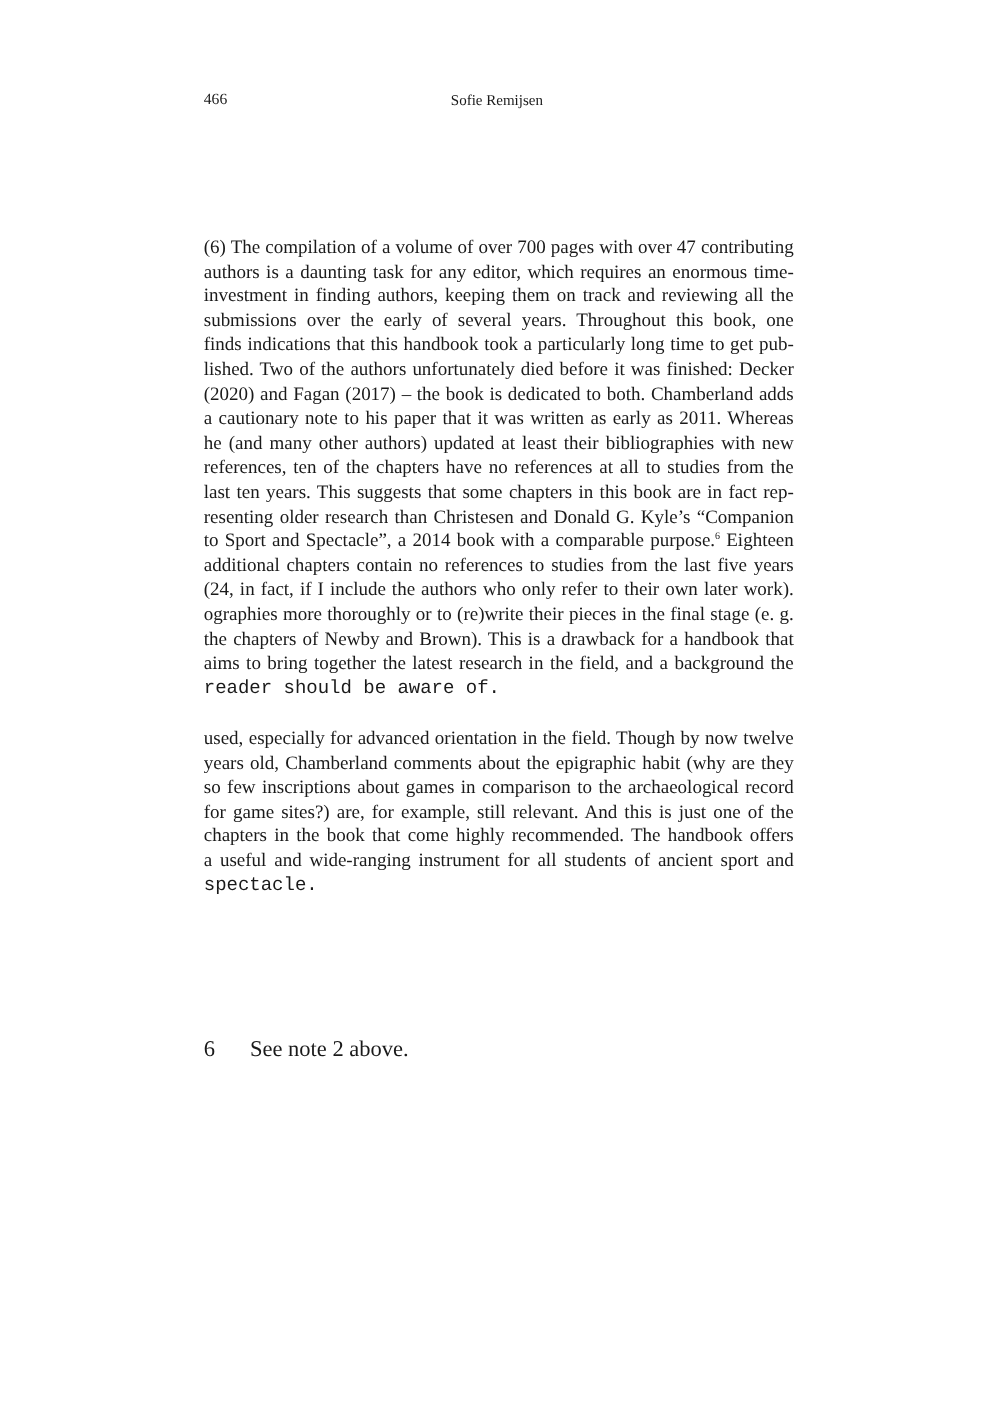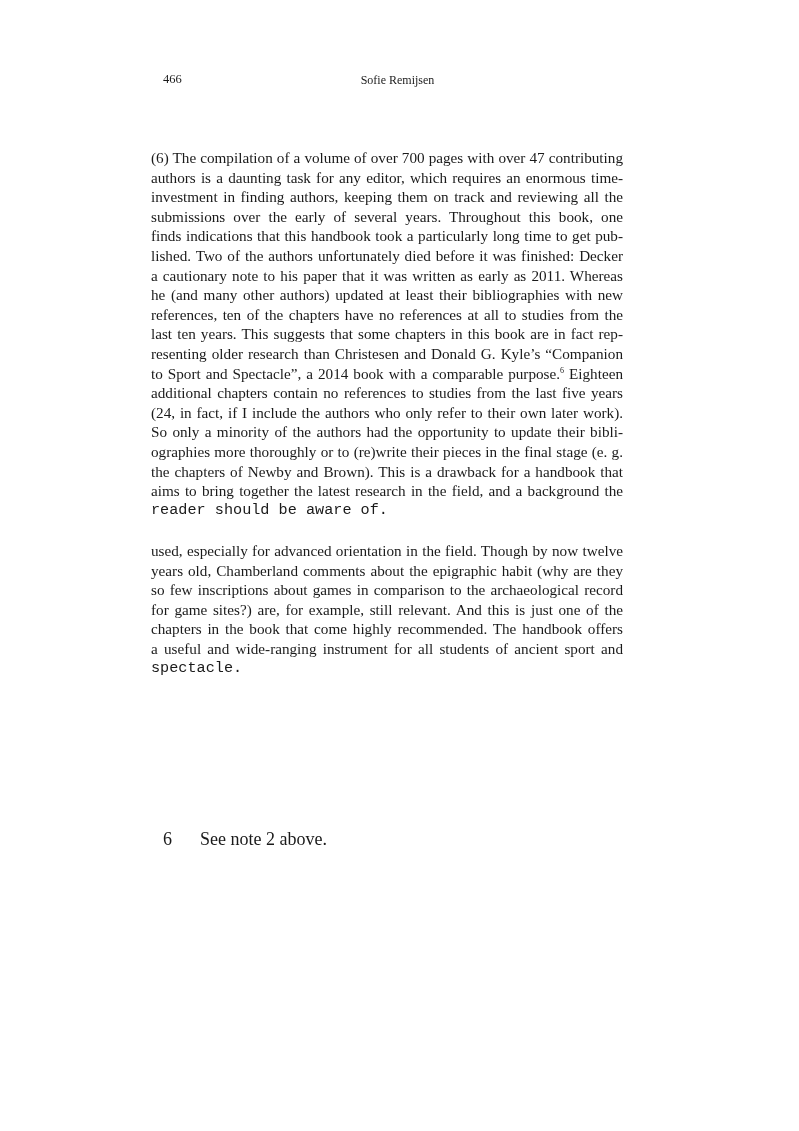--- a/index.html
+++ b/index.html
@@ -1,20 +1,20 @@
 <!DOCTYPE html>
 <html><head>
 <meta charset="utf-8">
 <style>
   html, body { margin:0; padding:0; background:#ffffff; }
   body { width:799px; height:1131px; position:relative; overflow:hidden; font-family:"Liberation Serif","DejaVu Serif",serif; color:#1a1a1a; }
   .page-num { position:absolute; left:163px; top:72px; font-size:12.5px; }
   .running-head { position:absolute; left:0; width:799px; top:73px; text-align:center; font-size:12px; padding-left:0; }
   .running-head span { position:relative; left:-2px; }
-  .para { position:absolute; left:151px; width:472px; font-size:15.2px; line-height:19.6px; }
+  .para { position:absolute; left:163px; width:472px; font-size:15.2px; line-height:19.6px;margin-top:40px; }
   .line { display:block; text-align:justify; text-align-last:justify; white-space:nowrap; height:19.6px; }
   .line.last { text-align-last:left;font-family:Liberation Mono, monospace; }
   .line-inner { display:block; text-align:justify; text-align-last:justify; }
   .line.last .line-inner { text-align-last:left; }
   sup { font-size:8px; vertical-align:6px; line-height:0; }
   .footnote { position:absolute; left:163px; top:829px; font-size:18px; }
   .footnote .fn-num { display:inline-block; width:37px; }
 </style>
 </head>
 <body>
@@ -35,20 +35,23 @@
   <span class="line">
       <span class="line-inner">submissions over the early of several years. Throughout this book, one</span>
     </span>
   <span class="line">
       <span class="line-inner">finds indications that this handbook took a particularly long time to get pub-</span>
     </span>
   <span class="line">
       <span class="line-inner">lished. Two of the authors unfortunately died before it was finished: Decker</span>
     </span>
   <span class="line">
+      <span class="line-inner">(2020) and Fagan (2017) – the book is dedicated to both. Chamberland adds</span>
+    </span>
+  <span class="line">
       <span class="line-inner">a cautionary note to his paper that it was written as early as 2011. Whereas</span>
     </span>
   <span class="line">
       <span class="line-inner">he (and many other authors) updated at least their bibliographies with new</span>
     </span>
   <span class="line">
       <span class="line-inner">references, ten of the chapters have no references at all to studies from the</span>
     </span>
   <span class="line">
       <span class="line-inner">last ten years. This suggests that some chapters in this book are in fact rep-</span>
@@ -57,23 +60,20 @@
       <span class="line-inner">resenting older research than Christesen and Donald G. Kyle’s “Companion</span>
     </span>
   <span class="line">
       <span class="line-inner"><span>to Sport and Spectacle”, a 2014 book with a comparable purpose.</span><sup>6</sup><span> Eighteen</span></span>
     </span>
   <span class="line">
       <span class="line-inner">additional chapters contain no references to studies from the last five years</span>
     </span>
   <span class="line">
       <span class="line-inner">(24, in fact, if I include the authors who only refer to their own later work).</span>
-    </span>
-  <span class="line">
-      <span class="line-inner">So only a minority of the authors had the opportunity to update their bibli-</span>
     </span>
   <span class="line">
       <span class="line-inner">ographies more thoroughly or to (re)write their pieces in the final stage (e. g.</span>
     </span>
   <span class="line">
       <span class="line-inner">the chapters of Newby and Brown). This is a drawback for a handbook that</span>
     </span>
   <span class="line">
       <span class="line-inner">aims to bring together the latest research in the field, and a background the</span>
     </span>

